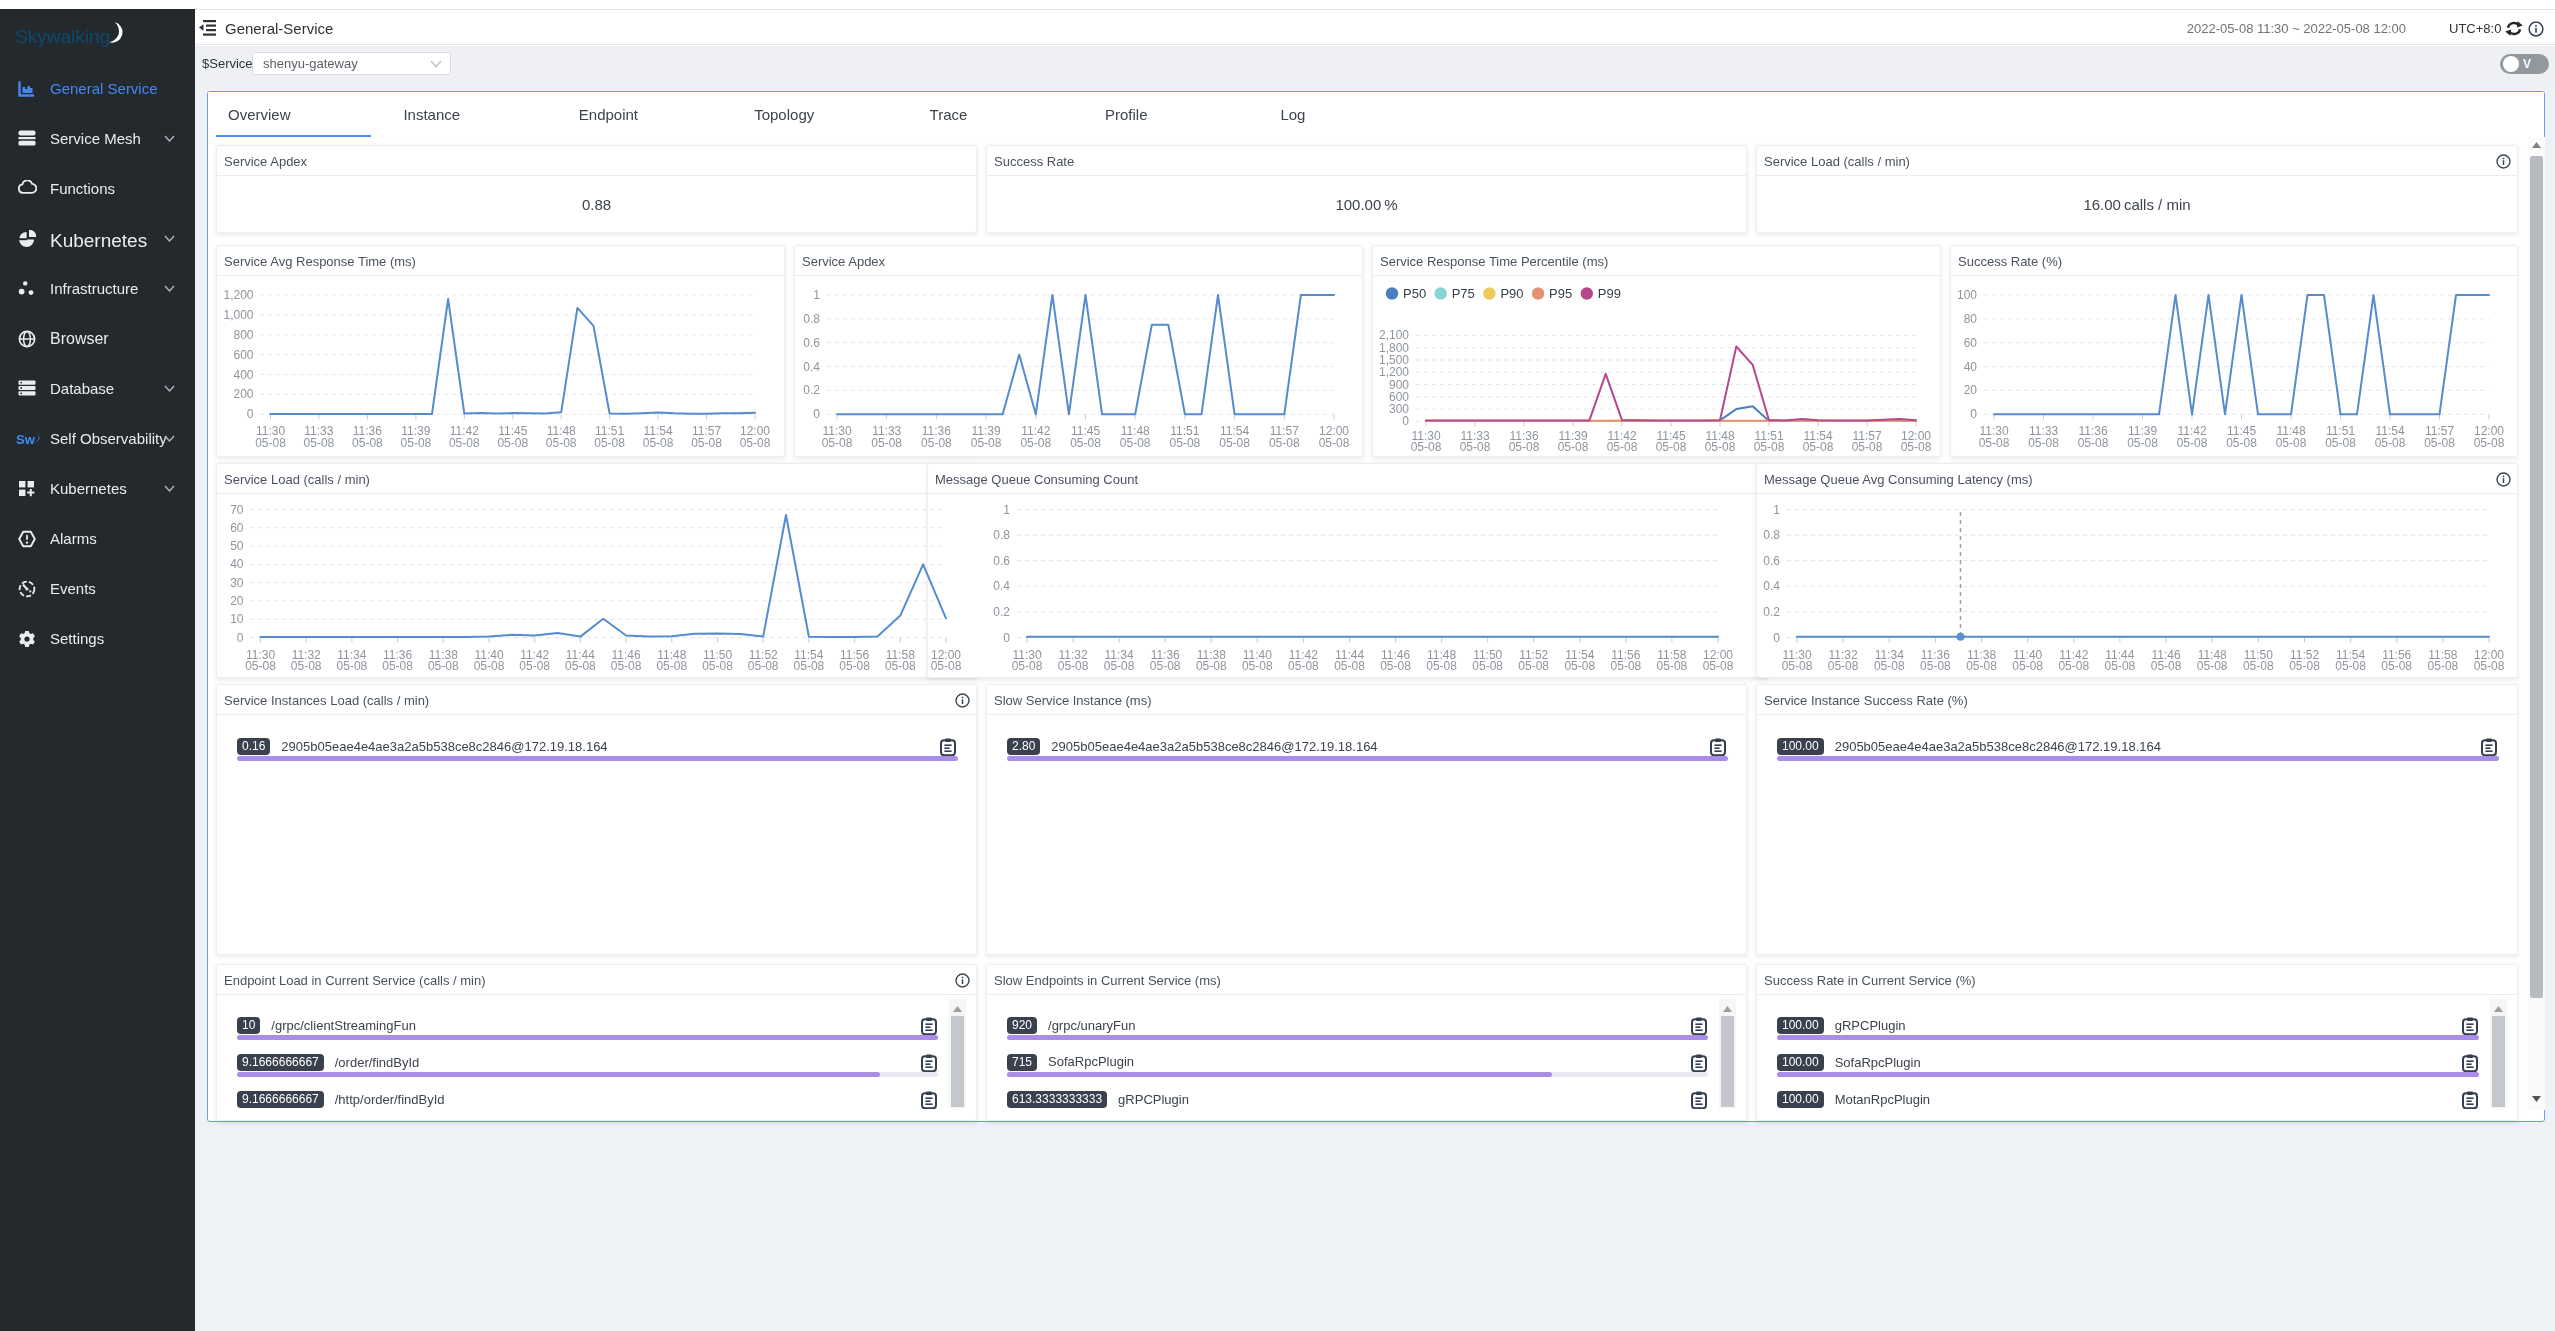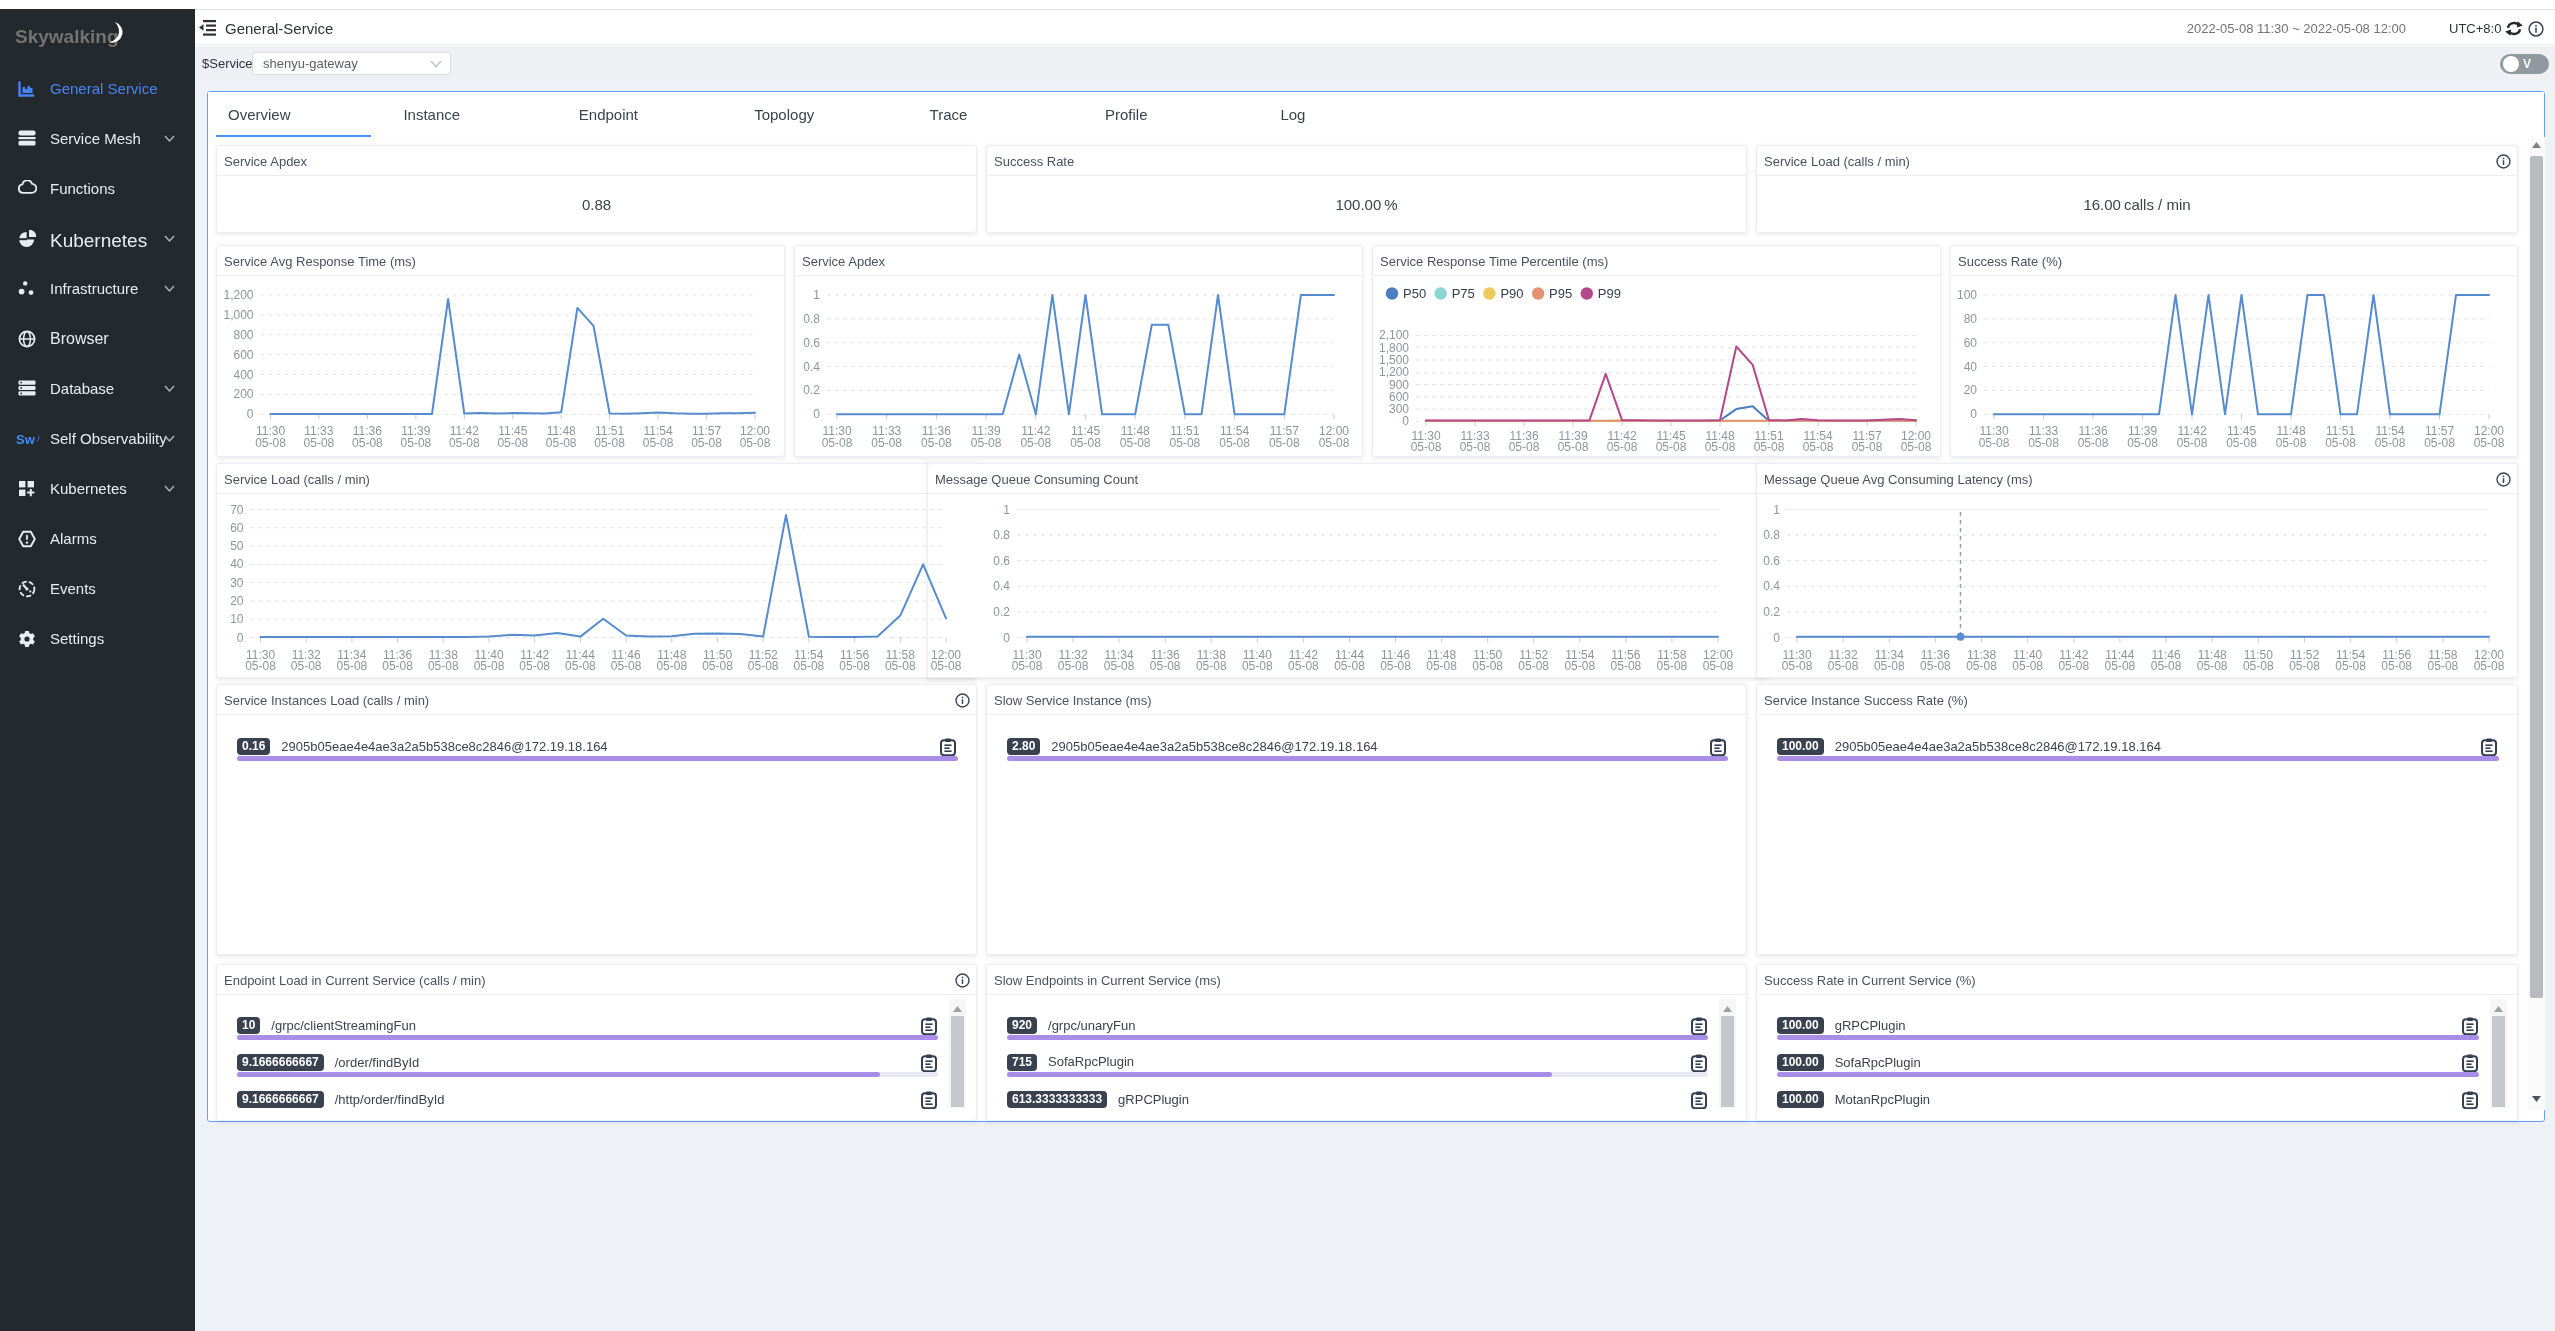--- a/index.html
+++ b/index.html
@@ -1,19 +1,19 @@
 <!DOCTYPE html>
 <html><head><meta charset="utf-8"><style>
 *{margin:0;padding:0;box-sizing:border-box}
 body{width:2555px;height:1331px;font-family:"Liberation Sans",sans-serif;background:#fff;overflow:hidden;position:relative}
 .abs{position:absolute}
 .card{position:absolute;background:#fff;border:1px solid #eceef2;border-radius:3px;box-shadow:0 1.5px 4px rgba(40,50,60,0.10)}
 .ct{position:absolute;left:7px;top:0;font-size:13px;color:#4a5260}
 .tbd{position:absolute;left:0;right:0;border-bottom:1px solid #ededf0}
-.badge2{background:#3a414e;color:#fff;font-size:12px;font-weight:bold;border-radius:4px;text-align:center;line-height:17px;padding:0 5px;height:17px;display:inline-block}
+.badge2{background:#3a414e;color:#fff;font-size:12px;font-weight:normal;border-radius:4px;text-align:center;line-height:17px;padding:0 5px;height:17px;display:inline-block}
 .lbl2{font-size:13px;color:#3c434d;white-space:nowrap}
 .pbar{position:absolute;height:5px;border-radius:2.5px;background:#a98de6}
 .ptrack{position:absolute;height:5px;border-radius:2.5px;background:#e9e9f4}
 .cicon{position:absolute;width:16px;height:18px}
 </style></head><body>
 <div class="abs" style="left:0;top:9px;width:2555px;height:1px;background:#e2e6ea"></div>
 <div class="abs" style="left:195px;top:10px;width:2360px;height:35px;background:#fff;border-bottom:1px solid #e6e9ed"></div>
 <div class="abs" style="left:198px;top:19px"><svg width="19" height="17" viewBox="0 0 19 17">
       <rect x="5" y="1" width="13" height="2.2" fill="#2f3338"></rect>
       <rect x="8" y="5.5" width="10" height="2.2" fill="#2f3338"></rect>
@@ -40,21 +40,21 @@
 <div class="abs" style="left:252px;top:52px;width:199px;height:23px;background:#fff;border:1px solid #d8dce3;border-radius:3px"></div>
 <div class="abs" style="left:263px;top:56px;font-size:13px;color:#5a5e66">shenyu-gateway</div>
 <svg class="abs" style="left:430px;top:60px" width="12" height="8" viewBox="0 0 12 8">
     <path d="M1 1 L6 6.5 L11 1" stroke="#c0c4cc" stroke-width="1.6" fill="none"></path>
   </svg>
 <div class="abs" style="left:2500px;top:53.5px;width:49px;height:20.5px;border-radius:10.5px;background:#9298a0"></div>
 <div class="abs" style="left:2502.5px;top:56px;width:16px;height:16px;border-radius:8px;background:#fff"></div>
 <div class="abs" style="left:2523px;top:57px;font-size:12px;color:#fff;font-weight:bold">V</div>
 <div class="abs" style="left:195px;top:81px;width:2360px;height:1250px;background:#eef1f6"></div>
 <div class="abs" style="left:0;top:9px;width:195px;height:1322px;background:#24292e"></div>
-<div class="abs" style="left:15px;top:26px;font-size:19px;font-weight:bold;color:#737373">Skywalking</div>
+<div class="abs" style="left:15px;top:26px;font-size:19px;font-weight:normal;color:#0c4a6e">Skywalking</div>
 <svg class="abs" style="left:104px;top:21px" width="22" height="23" viewBox="0 0 22 23">
     <path d="M8 1.5 a10.5 10.5 0 0 1 0 21 a13 13 0 0 0 7 -10.5 a13 13 0 0 0 -7 -10.5 Z" fill="#fff" transform="rotate(15 11 11.5)"></path>
   </svg>
 <div class="abs" style="left:18px;top:80px"><svg width="17" height="17" viewBox="0 0 17 17">
       <path d="M1.5 1.5 L1.5 15.5 L16 15.5" stroke="#4486f4" stroke-width="2.4" fill="none"></path>
       <path d="M4.5 13 L4.5 7 L7 7 L7 9 L9.5 9 L9.5 6 L12 6 L12 8 L14.5 8 L14.5 13 Z" fill="#4486f4"></path>
     </svg></div>
 <div class="abs" style="left:50px;top:80px;font-size:15px;color:#4486f4">General Service</div>
 <div class="abs" style="left:18px;top:130px"><svg width="18" height="16" viewBox="0 0 18 16">
       <rect x="0.5" y="0.5" width="17" height="5" rx="2" fill="#e9edf1"></rect>

